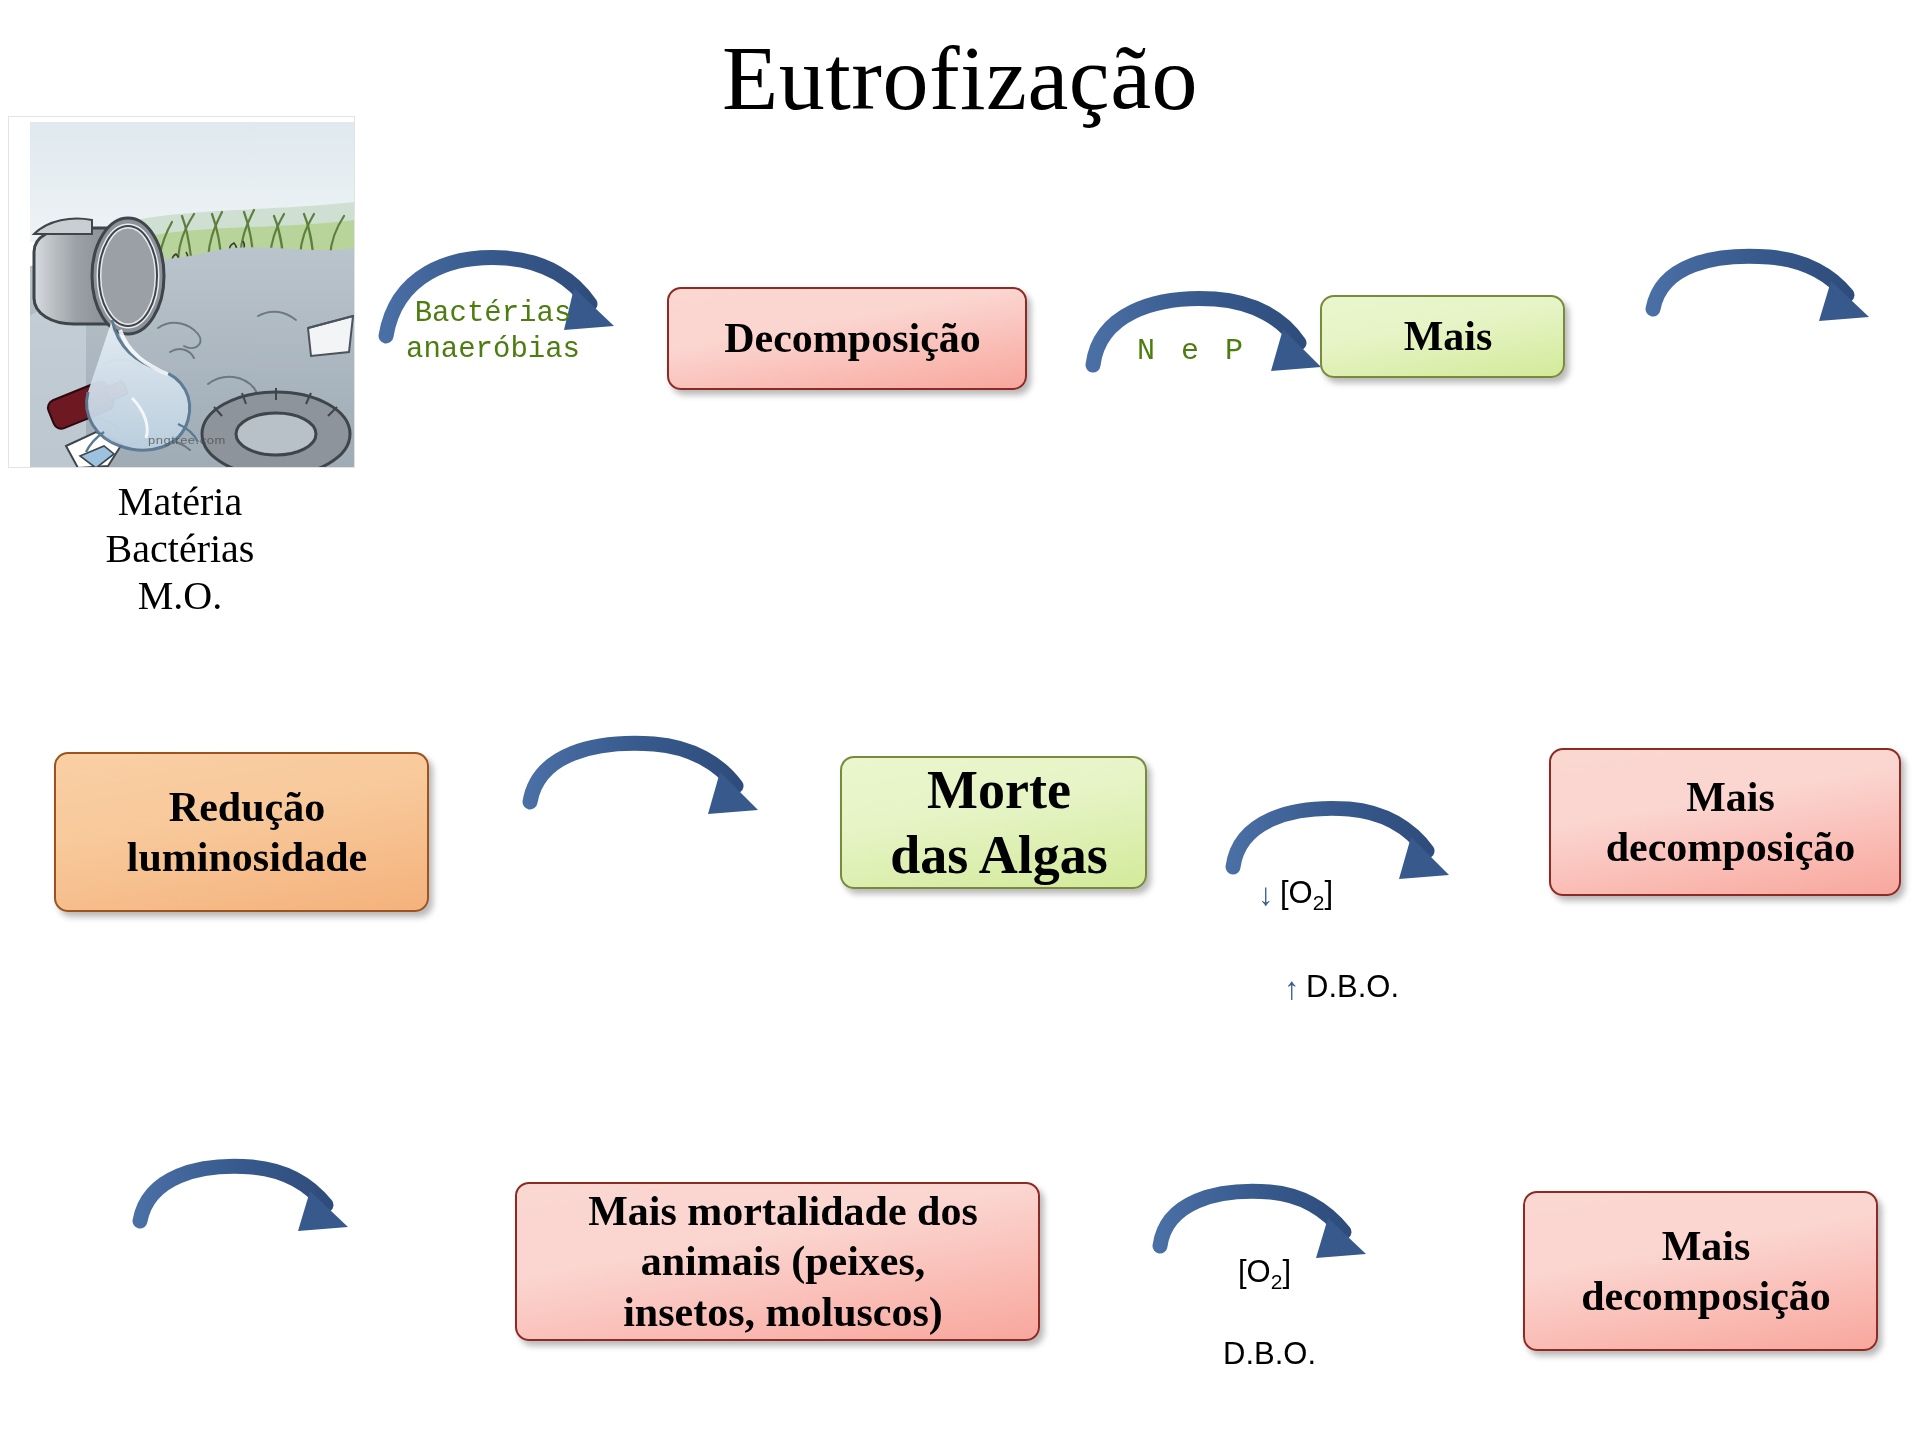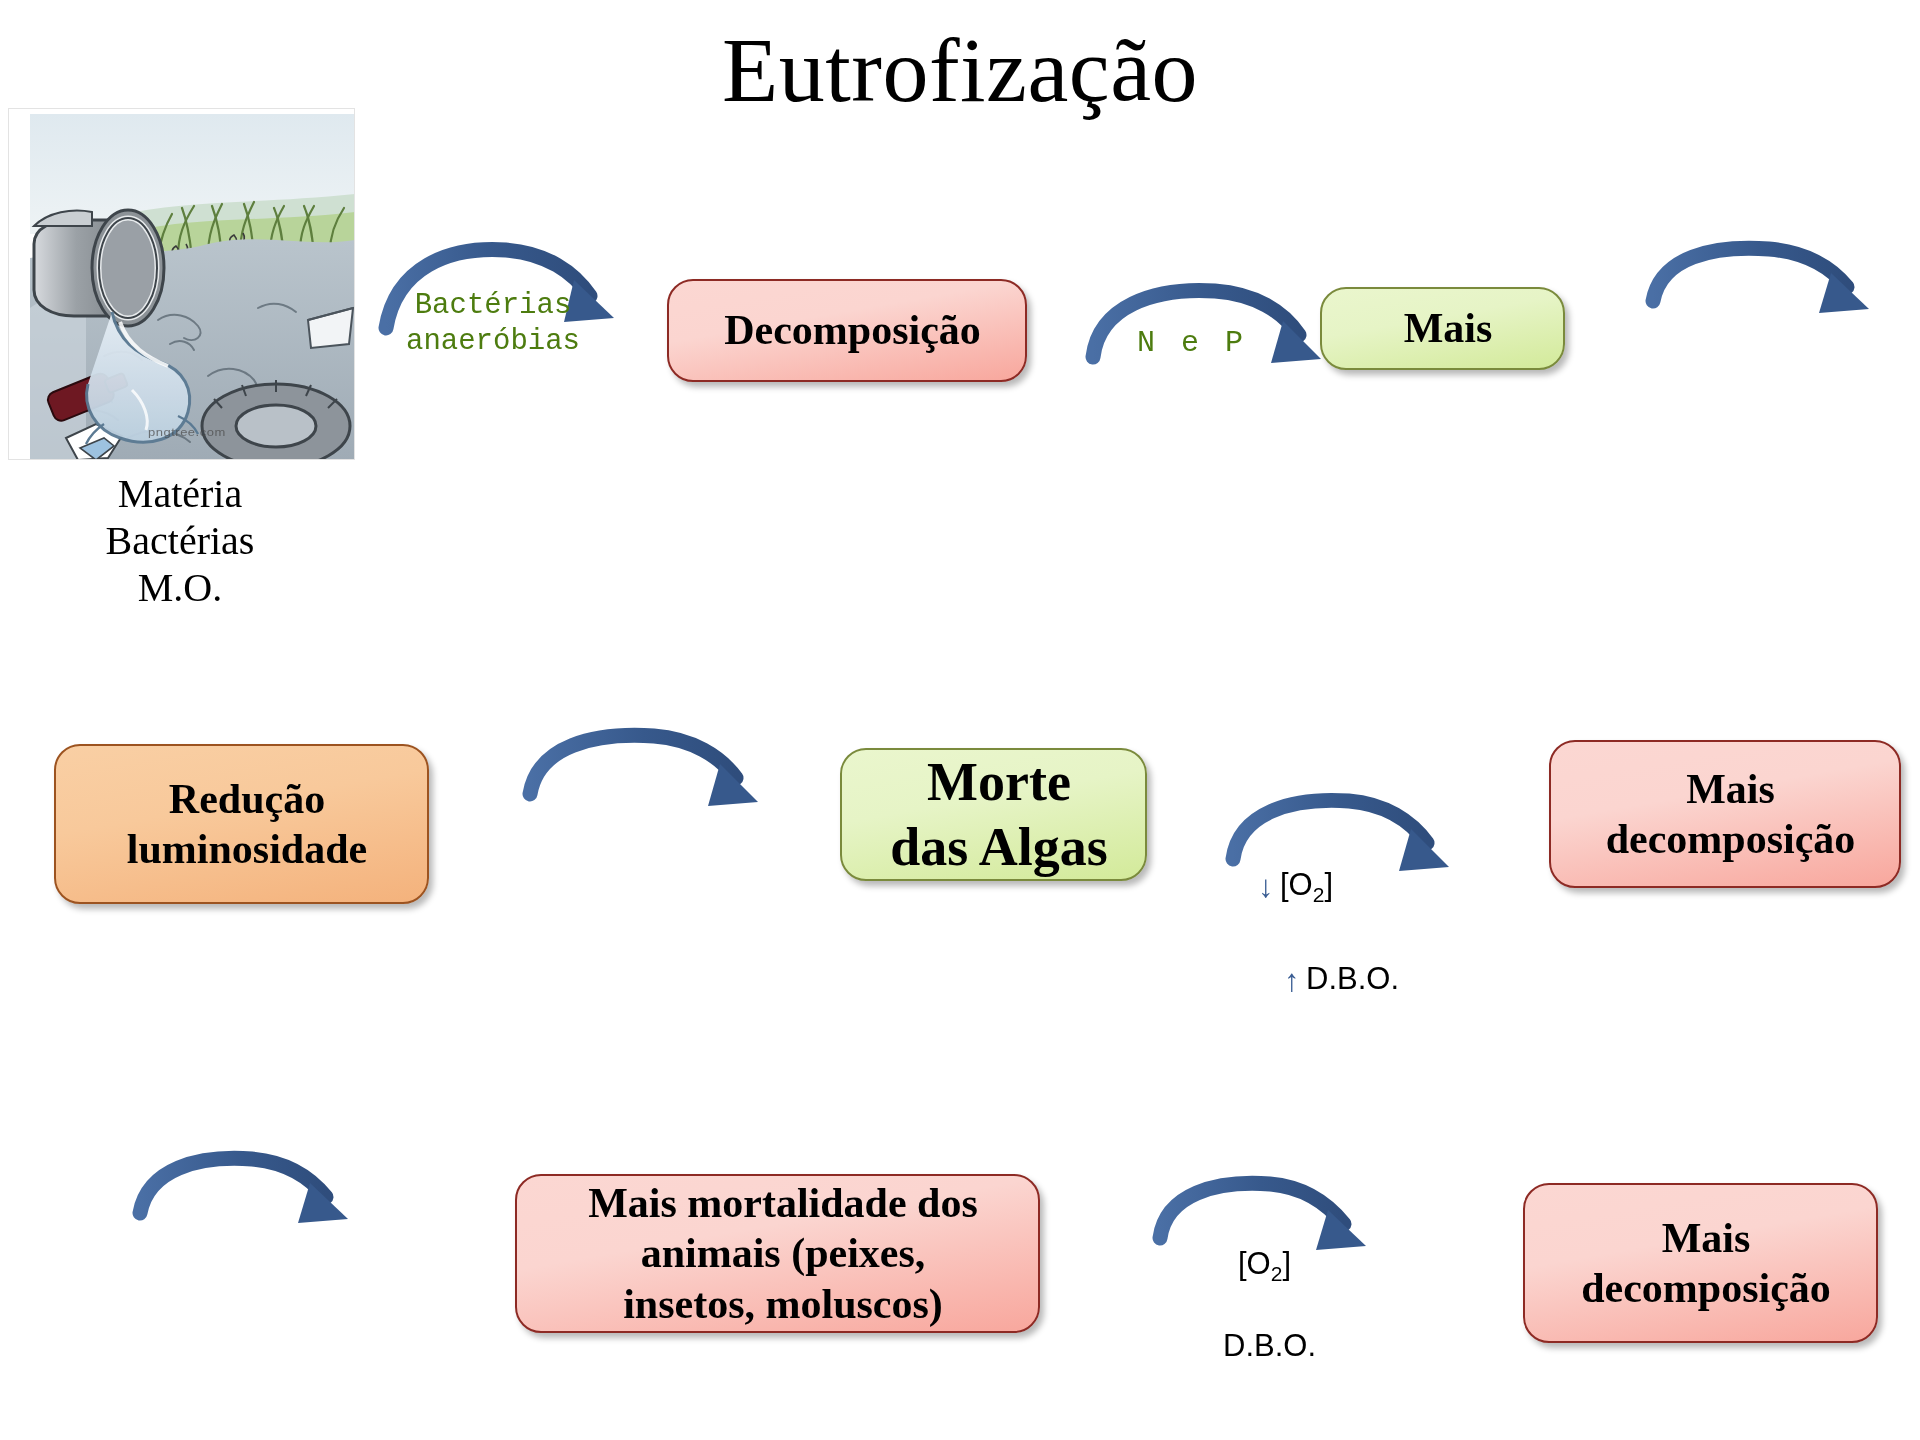--- a/index.html
+++ b/index.html
@@ -3,21 +3,21 @@
 <meta charset="utf-8">
 <style>
   html,body{margin:0;padding:0;}
   body{
     width:1920px;height:1440px;
     background:#ffffff;
     font-family:"Liberation Serif", serif;
     position:relative;
     overflow:hidden;
   }
-  .canvas{position:absolute;inset:0;}
+  .canvas{position:absolute;inset:0;margin-top:8px;}
 
   
   #page-title{
     position:absolute;
     left:0;top:22px;width:1920px;
     text-align:center;
     font-family:"Liberation Serif", serif;
     font-size:92px;
     font-weight:400;
     color:#000000;
@@ -70,21 +70,21 @@
   #nep-label{left:1122px;top:325px;width:140px;font-size:30px;letter-spacing:4px;}
 
   
   .node{
     position:absolute;
     display:flex;align-items:center;justify-content:center;
     text-align:center;
     font-family:"Liberation Serif", serif;
     font-weight:700;
     color:#000;
-    border-radius:26px;
+    border-radius:14px;
     box-sizing:border-box;
     white-space:pre-line;
     line-height:1.2;
     box-shadow:4px 5px 6px rgba(0,0,0,.28);
     padding-left:11px;
   }
   .node.pink{
     background:linear-gradient(170deg,#fbd7d2 0%,#fbd5d0 38%,#f8a79d 100%);
     border:2px solid #8d2a24;
   }

